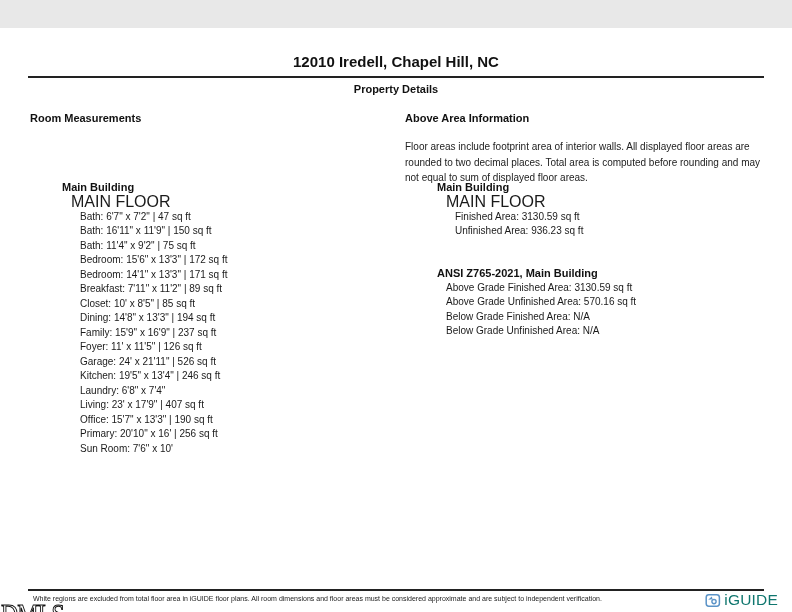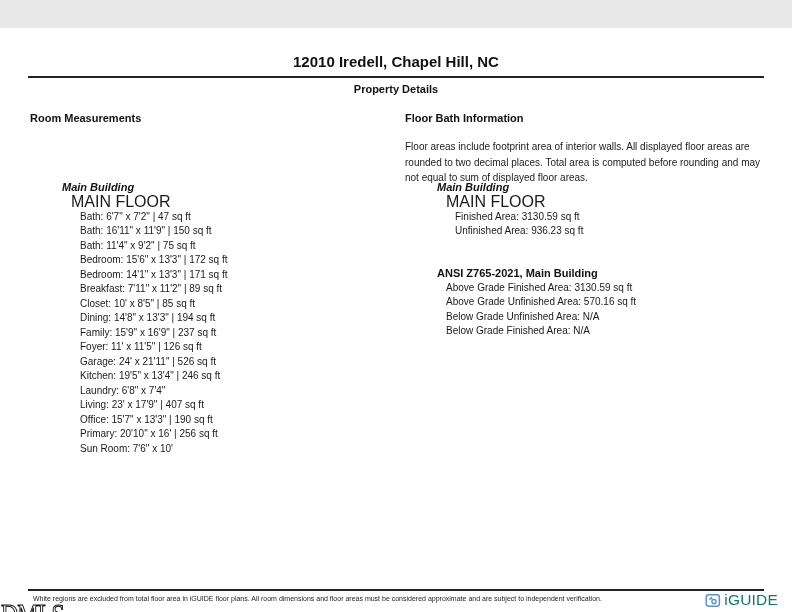--- a/index.html
+++ b/index.html
@@ -58,21 +58,20 @@
   
   .listing { position: absolute; }
   .listing-left  { top: 152px; left: 62px; }
   .listing-right { top: 152px; left: 437px; }
   .listing-ansi  { top: 238px; left: 437px; }
   .building-name {
     font-size: 11px;
     font-weight: bold;
     line-height: 15px;
     color: #111;
-    font-style: italic;
   }
   .floor-name {
     font-size: 16px;
     line-height: 14.5px;
     margin-left: 9px;
     color: #1a1a1a;
   }
   .item-list { list-style: none; }
   .listing-left .item-list, .listing-right .item-list { margin-left: 18px; }
   .listing-ansi .item-list { margin-left: 9px; }
@@ -154,39 +153,39 @@
         <li>Garage: 24' x 21'11" | 526 sq ft</li>
         <li>Kitchen: 19'5" x 13'4" | 246 sq ft</li>
         <li>Laundry: 6'8" x 7'4"</li>
         <li>Living: 23' x 17'9" | 407 sq ft</li>
         <li>Office: 15'7" x 13'3" | 190 sq ft</li>
         <li>Primary: 20'10" x 16' | 256 sq ft</li>
         <li>Sun Room: 7'6" x 10'</li>
       </ul>
   </div>
 
-  <div class="section-heading heading-right">Floor Bath Information</div>
+  <div class="section-heading heading-right">Above Area Information</div>
   <div class="section-desc desc-right">Floor areas include footprint area of interior walls. All displayed floor areas are rounded to two decimal places. Total area is computed before rounding and may not equal to sum of displayed floor areas.</div>
 
   <div class="listing listing-right">
     <div class="building-name">Main Building</div>
     <div class="floor-name">MAIN FLOOR</div>
     <ul class="item-list">
         <li>Finished Area: 3130.59 sq ft</li>
         <li>Unfinished Area: 936.23 sq ft</li>
       </ul>
   </div>
 
   <div class="listing listing-ansi">
     <div class="ansi-heading">ANSI Z765-2021, Main Building</div>
     <ul class="item-list">
         <li>Above Grade Finished Area: 3130.59 sq ft</li>
         <li>Above Grade Unfinished Area: 570.16 sq ft</li>
+        <li>Below Grade Finished Area: N/A</li>
         <li>Below Grade Unfinished Area: N/A</li>
-        <li>Below Grade Finished Area: N/A</li>
       </ul>
   </div>
 
   <div class="footer-rule"></div>
   <div class="footer-disclaimer">White regions are excluded from total floor area in iGUIDE floor plans. All room dimensions and floor areas must be considered approximate and are subject to independent verification.</div>
 
   <div class="brand" id="brand">
     <span style="display:inline-flex;">
       <svg width="16" height="15" viewBox="0 0 16 15">
         <rect x="1.2" y="1.8" width="13.2" height="11.4" rx="2.6" fill="none" stroke="#5b93c7" stroke-width="1.5"></rect>

